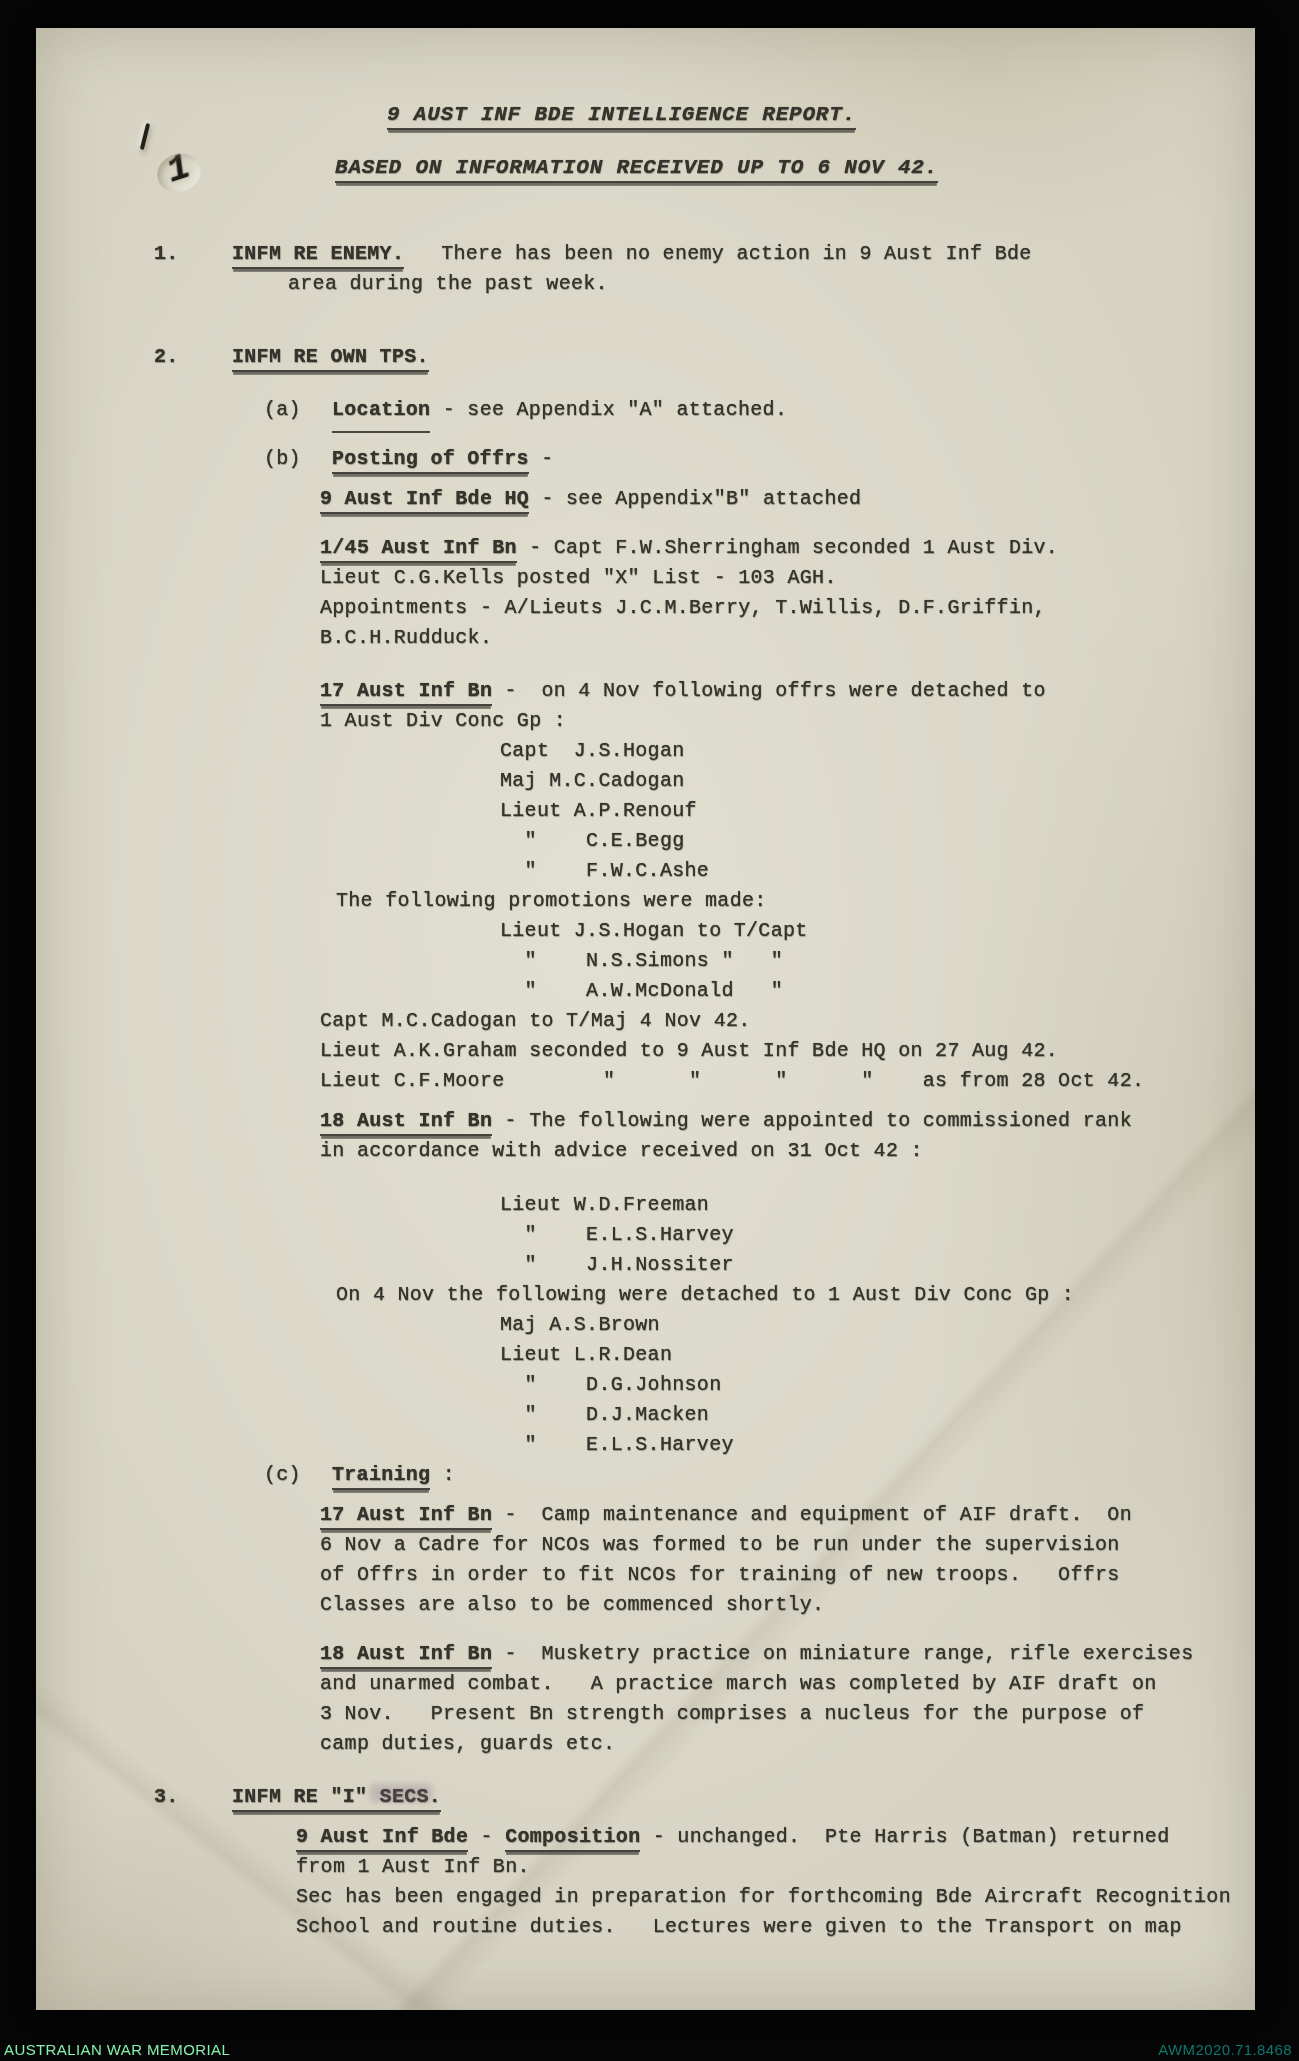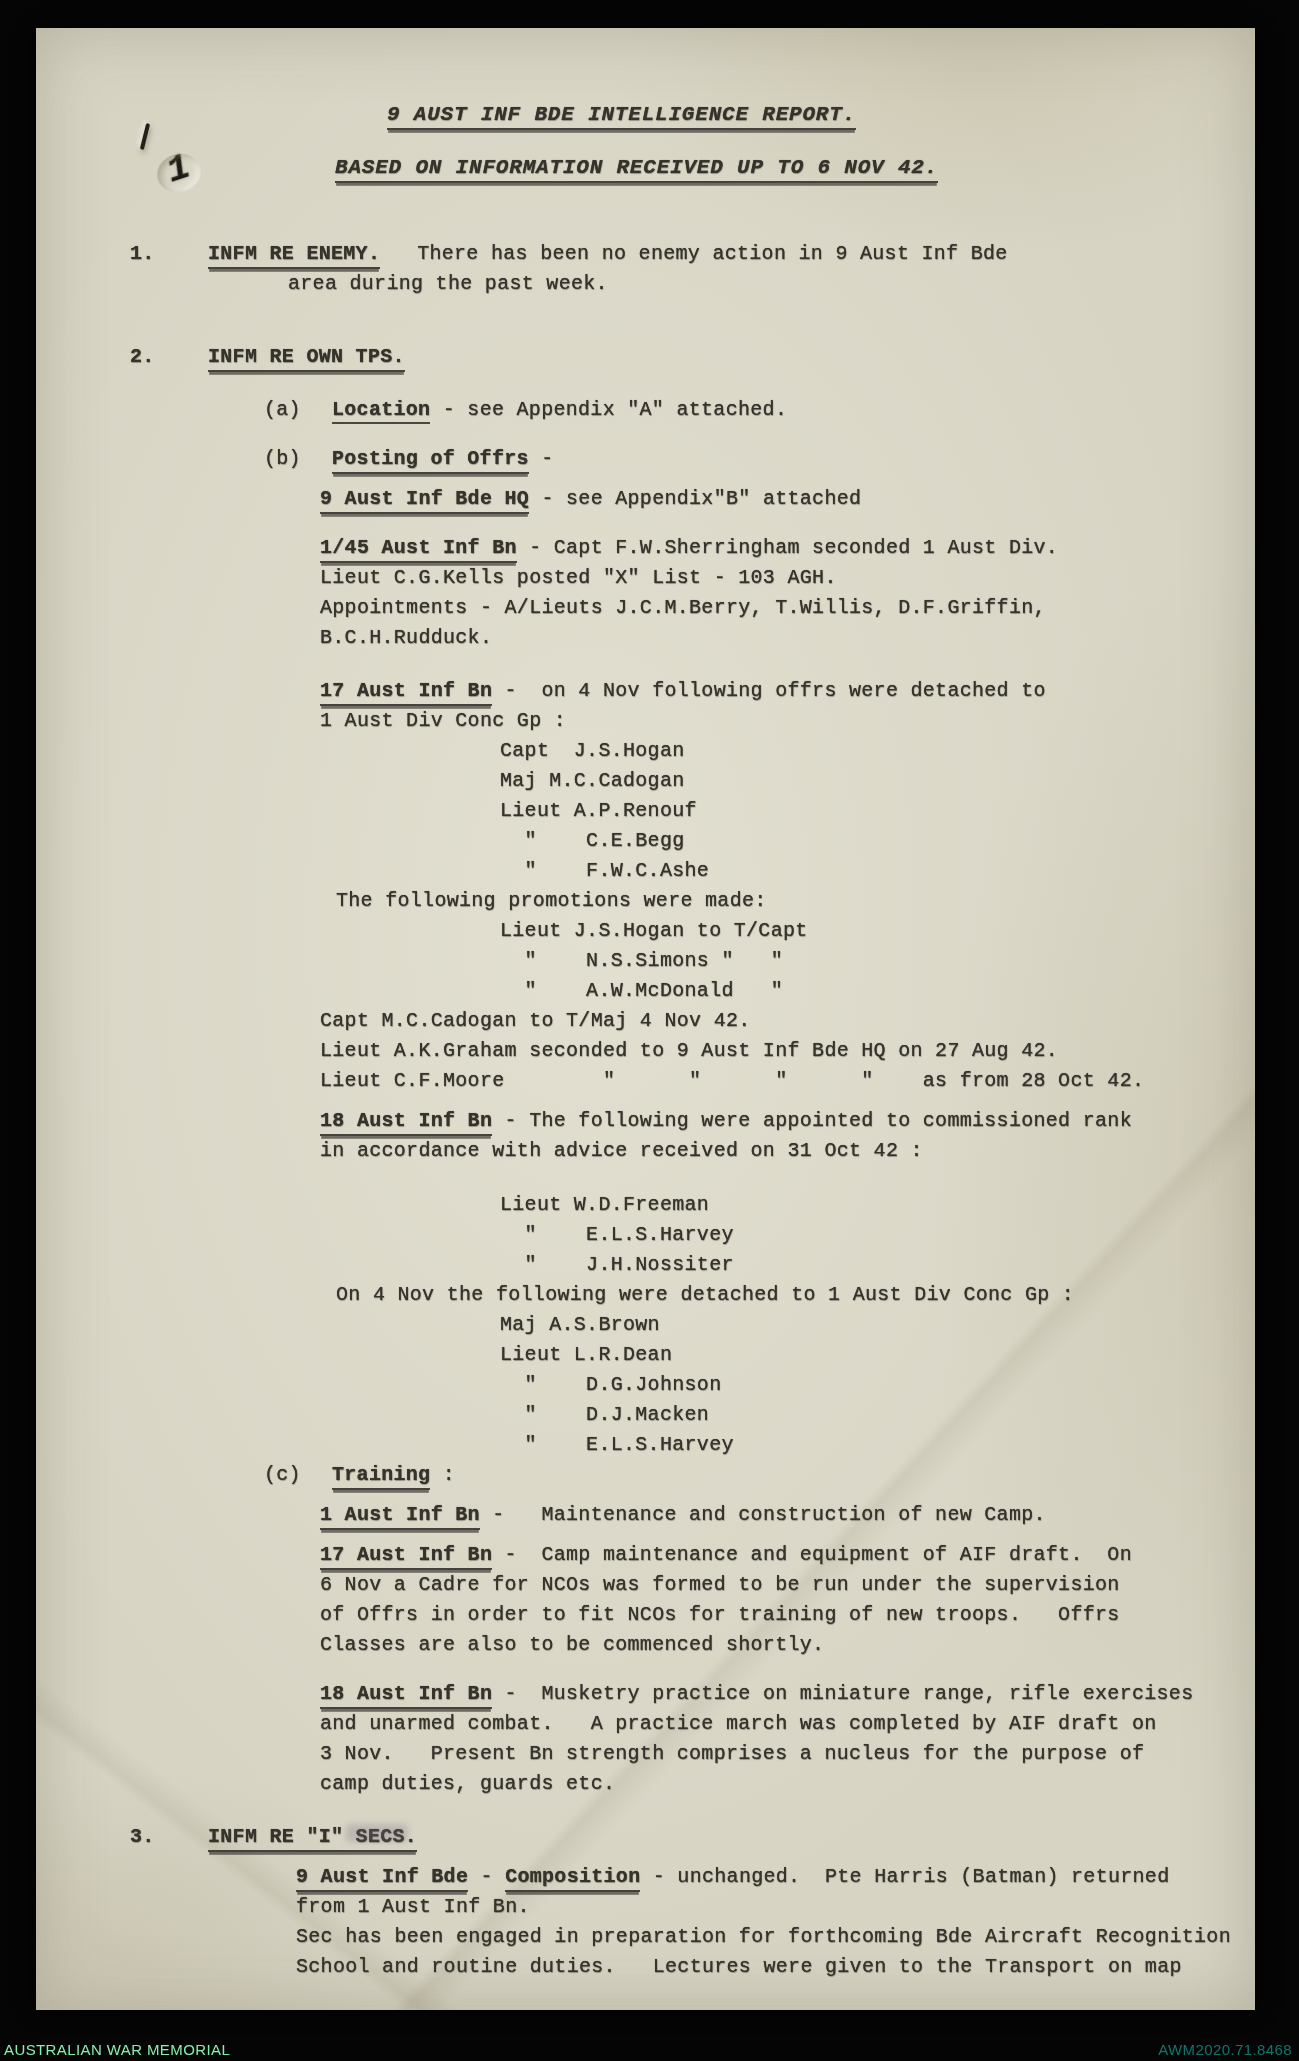--- a/index.html
+++ b/index.html
@@ -13,27 +13,27 @@
            radial-gradient(ellipse 420px 260px at 6% 97%, rgba(162,152,122,0.22), transparent 70%),
            radial-gradient(ellipse 900px 1400px at 45% 45%, rgba(255,253,240,0.28), transparent 75%),
            linear-gradient(133deg, transparent 71.8%, rgba(128,120,96,0.14) 72.3%, transparent 73.6%),
            linear-gradient(38deg, transparent 9.8%, rgba(128,120,96,0.12) 10.3%, transparent 11.4%);
          box-shadow: inset 0 0 70px rgba(92,86,60,0.28), 0 0 18px rgba(0,0,0,0.9);}
   .doc{position:relative;width:100%;height:100%;padding-top:72px;box-sizing:border-box;
        font-size:20px;line-height:30px;color:#35332b;letter-spacing:0.3px;
        text-shadow:0 0 0.8px rgba(47,45,38,0.85), 0.5px 0.5px 0.7px rgba(47,45,38,0.35);}
   .line{white-space:pre;}
   .title{font-weight:bold;font-size:21px;letter-spacing:0.8px;font-style:italic;}
-  .u{border-bottom:2px solid rgba(52,50,44,0.88);padding-bottom:1px;}
+  .u{border-bottom:2px solid rgba(52,50,44,0.88);padding-bottom:10px;}
   .u2{border-bottom:2px solid rgba(52,50,44,0.9);box-shadow:0 4px 0 -1.2px rgba(52,50,44,0.65);
       padding-bottom:2px;}
   .num{display:inline-block;width:78px;font-weight:bold;}
   .lbl{display:inline-block;width:68px;}
   .hd{font-weight:bold;}
-  .ml-num{margin-left:94px;}
+  .ml-num{margin-left:118px;}
   .ml-sub{margin-left:228px;}
   .ml-block{margin-left:284px;}
   .ml-names{margin-left:464px;}
   .ml-intro{margin-left:300px;}
   .ml-bot{margin-left:260px;}
   .mt-title2{margin-top:23px;}
   .mt-56{margin-top:56px;} .mt-43{margin-top:43px;} .mt-24{margin-top:24px;}
   .mt-23{margin-top:23px;} .mt-21{margin-top:10px;} .mt-20{}
   .mt-19{margin-top:19px;}
   .ink-stroke{position:absolute;left:107px;top:95px;width:4px;height:27px;background:#232019;
@@ -106,21 +106,20 @@
       <div class="line ml-names">  "    J.H.Nossiter</div>
       <div class="line ml-intro">On 4 Nov the following were detached to 1 Aust Div Conc Gp :</div>
       <div class="line ml-names">Maj A.S.Brown</div>
       <div class="line ml-names">Lieut L.R.Dean</div>
       <div class="line ml-names">  "    D.G.Johnson</div>
       <div class="line ml-names">  "    D.J.Macken</div>
       <div class="line ml-names">  "    E.L.S.Harvey</div>
 
       <div class="line ml-sub mt-20"><span class="lbl">(c)</span><span class="hd u2">Training</span><span> :</span></div>
 
-      <div class="line ml-block mt-21"><span class="hd u2">1 Aust Inf Bn</span><span> -   Maintenance and construction of new Camp.</span></div>
 
       <div class="line ml-block mt-21"><span class="hd u2">17 Aust Inf Bn</span><span> -  Camp maintenance and equipment of AIF draft.  On</span></div>
       <div class="line ml-block">6 Nov a Cadre for NCOs was formed to be run under the supervision</div>
       <div class="line ml-block">of Offrs in order to fit NCOs for training of new troops.   Offrs</div>
       <div class="line ml-block">Classes are also to be commenced shortly.</div>
 
       <div class="line ml-block mt-19"><span class="hd u2">18 Aust Inf Bn</span><span> -  Musketry practice on miniature range, rifle exercises</span></div>
       <div class="line ml-block">and unarmed combat.   A practice march was completed by AIF draft on</div>
       <div class="line ml-block">3 Nov.   Present Bn strength comprises a nucleus for the purpose of</div>
       <div class="line ml-block">camp duties, guards etc.</div>

